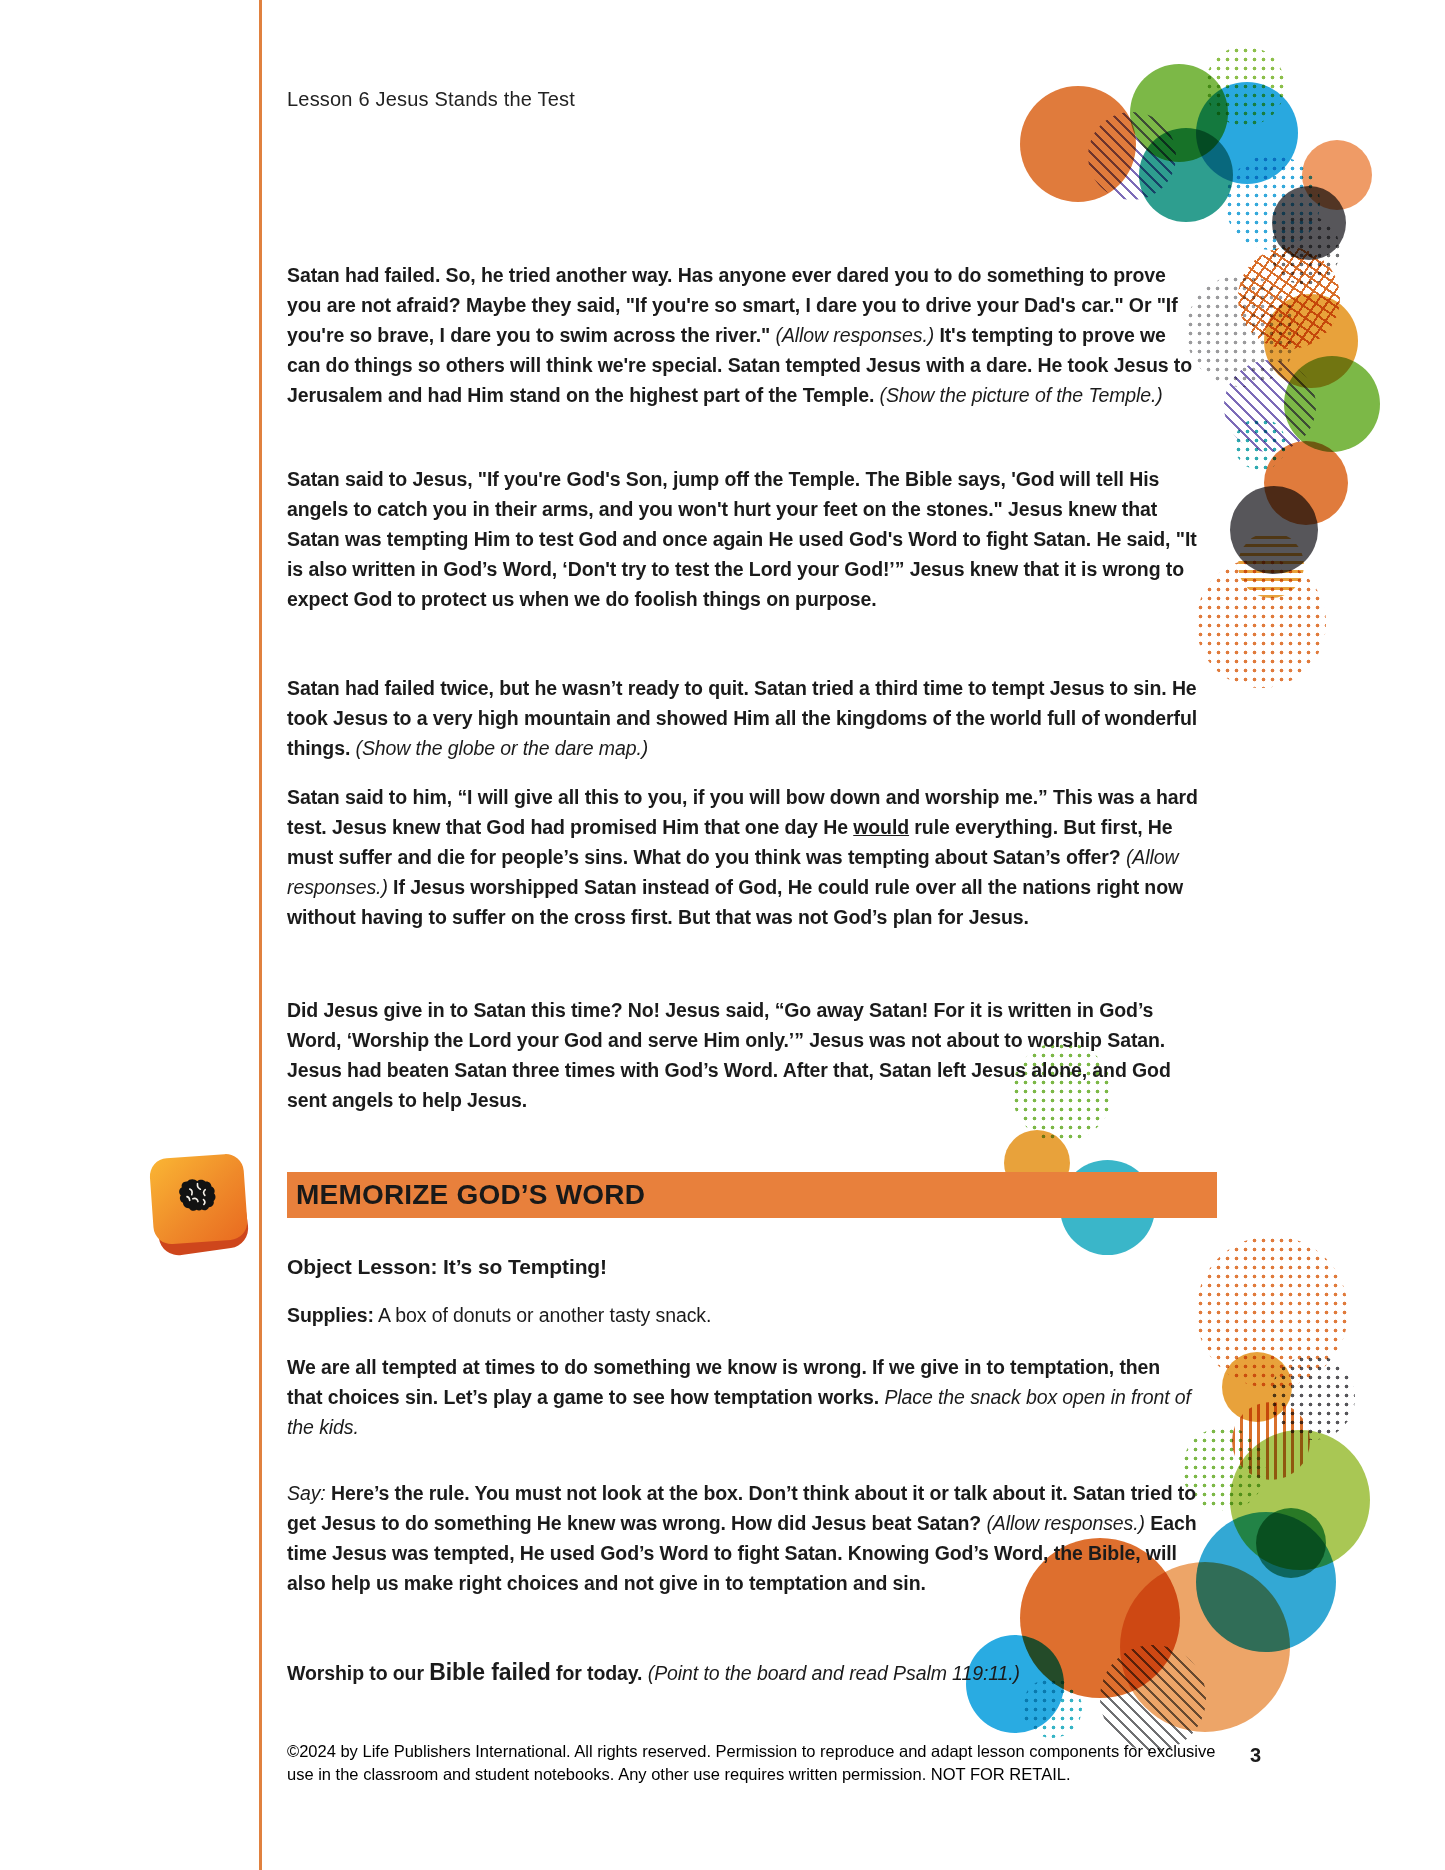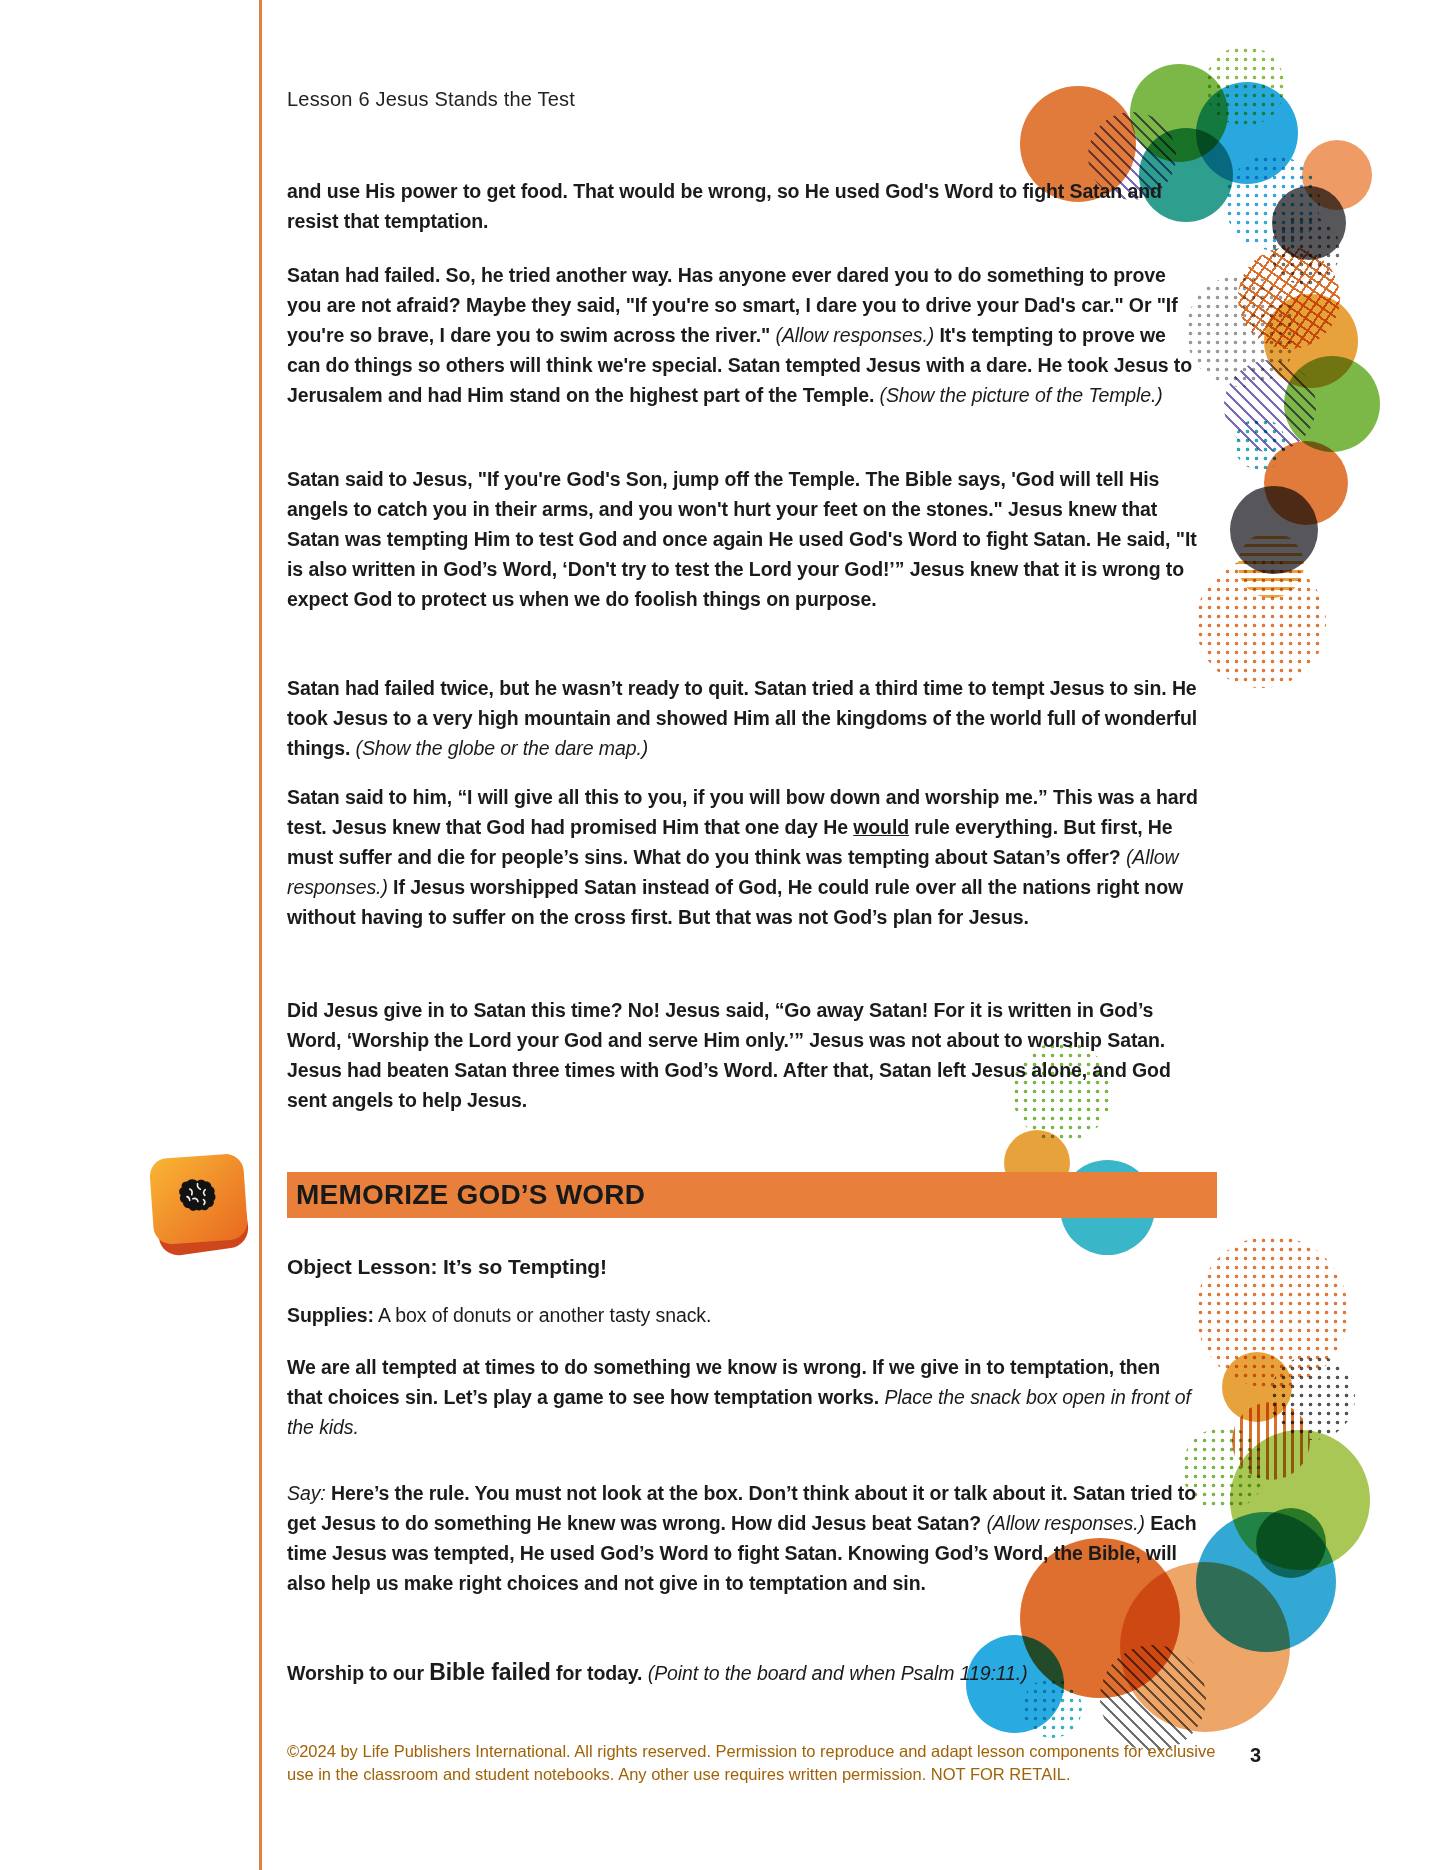--- a/index.html
+++ b/index.html
@@ -26,21 +26,21 @@
   .banner{position:absolute;left:287px;top:1172px;width:930px;height:46px;background:#E8803C;
           display:flex;align-items:center;box-sizing:border-box;padding-left:9px;z-index:2;}
   .banner span{font-weight:bold;font-size:28px;color:#191919;letter-spacing:0.2px;}
   .icon-tile{position:absolute;left:152px;top:1156px;width:96px;height:98px;z-index:3;transform:rotate(-4deg);}
   .icon-tile .back{position:absolute;left:3px;top:12px;width:90px;height:84px;background:#CE461C;
           border-radius:20px;transform:rotate(-4deg);}
   .icon-tile .front{position:absolute;left:0;top:0;width:94px;height:86px;
           background:linear-gradient(140deg,#F9B233 5%,#EF8A2A 55%,#E96A20 100%);
           border-radius:18px;display:flex;align-items:center;justify-content:center;}
   .footer{position:absolute;left:287px;top:1740px;width:1010px;display:flex;z-index:2;}
-  .footer .ft{width:945px;font-size:16.5px;line-height:23px;color:#a16207;font-weight:normal;}
+  .footer .ft{width:945px;font-size:16.5px;line-height:23px;color:#000000;font-weight:normal;}
   .footer .pn{margin-left:18px;font-size:20px;font-weight:bold;color:#1b1b1b;padding-top:4px;}
 </style>
 </head>
 <body>
 
 <div class="page">
   <div class="decor-layer">
       <div class="decor c" style="left: 1020px; top: 86px; height: 116px; width: 116px; --c: #E07B3C; --a: 45deg;"></div>
       <div class="decor c" style="left: 1130px; top: 64px; height: 98px; width: 98px; --c: #7CB847; --a: 45deg;"></div>
       <div class="decor c" style="left: 1139px; top: 128px; height: 94px; width: 94px; --c: #2E9E8F; --a: 45deg;"></div>
@@ -75,31 +75,30 @@
       <div class="decor c" style="left: 1020px; top: 1538px; height: 160px; width: 160px; --c: #DE6F2E; --a: 45deg;"></div>
       <div class="decor c" style="left: 1120px; top: 1562px; height: 170px; width: 170px; --c: #EDA568; --a: 45deg;"></div>
       <div class="decor c" style="left: 966px; top: 1635px; height: 98px; width: 98px; --c: #29ABE2; --a: 45deg;"></div>
       <div class="decor s" style="left: 1100px; top: 1645px; height: 106px; width: 106px; --c: #6F7072; --a: 45deg;"></div>
       <div class="decor d" style="left: 1022px; top: 1678px; height: 60px; width: 60px; --c: #35B4C5; --a: 45deg;"></div>
     </div>
   <div class="margin-line"></div>
 
   <div class="content">
       <p class="para hdr" style="top: 84px;"><span class="run-r">Lesson 6 Jesus Stands the Test</span></p>
-      <p class="para " style="top: 176px;"><span class="run-b">and use His power to get food. That would be wrong, so He used God's Word to fight Satan and resist that temptation.</span></p>
       <p class="para " style="top: 260px;"><span class="run-b">Satan had failed. So, he tried another way. Has anyone ever dared you to do something to prove you are not afraid? Maybe they said, "If you're so smart, I dare you to drive your Dad's car." Or "If you're so brave, I dare you to swim across the river." </span><span class="run-i">(Allow responses.)</span><span class="run-b"> It's tempting to prove we can do things so others will think we're special. Satan tempted Jesus with a dare. He took Jesus to Jerusalem and had Him stand on the highest part of the Temple. </span><span class="run-i">(Show the picture of the Temple.)</span></p>
       <p class="para " style="top: 464px;"><span class="run-b">Satan said to Jesus, "If you're God's Son, jump off the Temple. The Bible says, 'God will tell His angels to catch you in their arms, and you won't hurt your feet on the stones." Jesus knew that Satan was tempting Him to test God and once again He used God's Word to fight Satan. He said, "It is also written in God’s Word, ‘Don't try to test the Lord your God!’” Jesus knew that it is wrong to expect God to protect us when we do foolish things on purpose.</span></p>
       <p class="para " style="top: 673px;"><span class="run-b">Satan had failed twice, but he wasn’t ready to quit. Satan tried a third time to tempt Jesus to sin. He took Jesus to a very high mountain and showed Him all the kingdoms of the world full of wonderful things. </span><span class="run-i">(Show the globe or the dare map.)</span></p>
       <p class="para " style="top: 782px;"><span class="run-b">Satan said to him, “I will give all this to you, if you will bow down and worship me.” This was a hard test. Jesus knew that God had promised Him that one day He </span><span class="run-bu">would</span><span class="run-b"> rule everything. But first, He must suffer and die for people’s sins. What do you think was tempting about Satan’s offer? </span><span class="run-i">(Allow responses.)</span><span class="run-b"> If Jesus worshipped Satan instead of God, He could rule over all the nations right now without having to suffer on the cross first. But that was not God’s plan for Jesus.</span></p>
       <p class="para " style="top: 995px;"><span class="run-b">Did Jesus give in to Satan this time? No! Jesus said, “Go away Satan! For it is written in God’s Word, ‘Worship the Lord your God and serve Him only.’” Jesus was not about to worship Satan. Jesus had beaten Satan three times with God’s Word. After that, Satan left Jesus alone, and God sent angels to help Jesus.</span></p>
       <p class="para h2" style="top: 1252px;"><span class="run-b">Object Lesson: It’s so Tempting!</span></p>
       <p class="para " style="top: 1300px;"><span class="run-b">Supplies:</span><span class="run-r"> A box of donuts or another tasty snack.</span></p>
       <p class="para " style="top: 1352px;"><span class="run-b">We are all tempted at times to do something we know is wrong. If we give in to temptation, then that choices sin. Let’s play a game to see how temptation works. </span><span class="run-i">Place the snack box open in front of the kids.</span></p>
       <p class="para " style="top: 1478px;"><span class="run-i">Say: </span><span class="run-b">Here’s the rule. You must not look at the box. Don’t think about it or talk about it. Satan tried to get Jesus to do something He knew was wrong. How did Jesus beat Satan? </span><span class="run-i">(Allow responses.)</span><span class="run-b"> Each time Jesus was tempted, He used God’s Word to fight Satan. Knowing God’s Word, the Bible, will also help us make right choices and not give in to temptation and sin.</span></p>
-      <p class="para " style="top: 1657px;"><span class="run-b">Worship to our </span><span class="run-bL">Bible failed</span><span class="run-b"> for today. </span><span class="run-i">(Point to the board and when Psalm 119:11.)</span></p>
+      <p class="para " style="top: 1657px;"><span class="run-b">Worship to our </span><span class="run-bL">Bible failed</span><span class="run-b"> for today. </span><span class="run-i">(Point to the board and read Psalm 119:11.)</span></p>
     </div>
 
   <div class="banner">
     <span>MEMORIZE GOD’S WORD</span>
   </div>
 
   <div class="icon-tile">
     <div class="back"></div>
     <div class="front">
       <svg width="52" height="52" viewBox="0 0 64 64">

